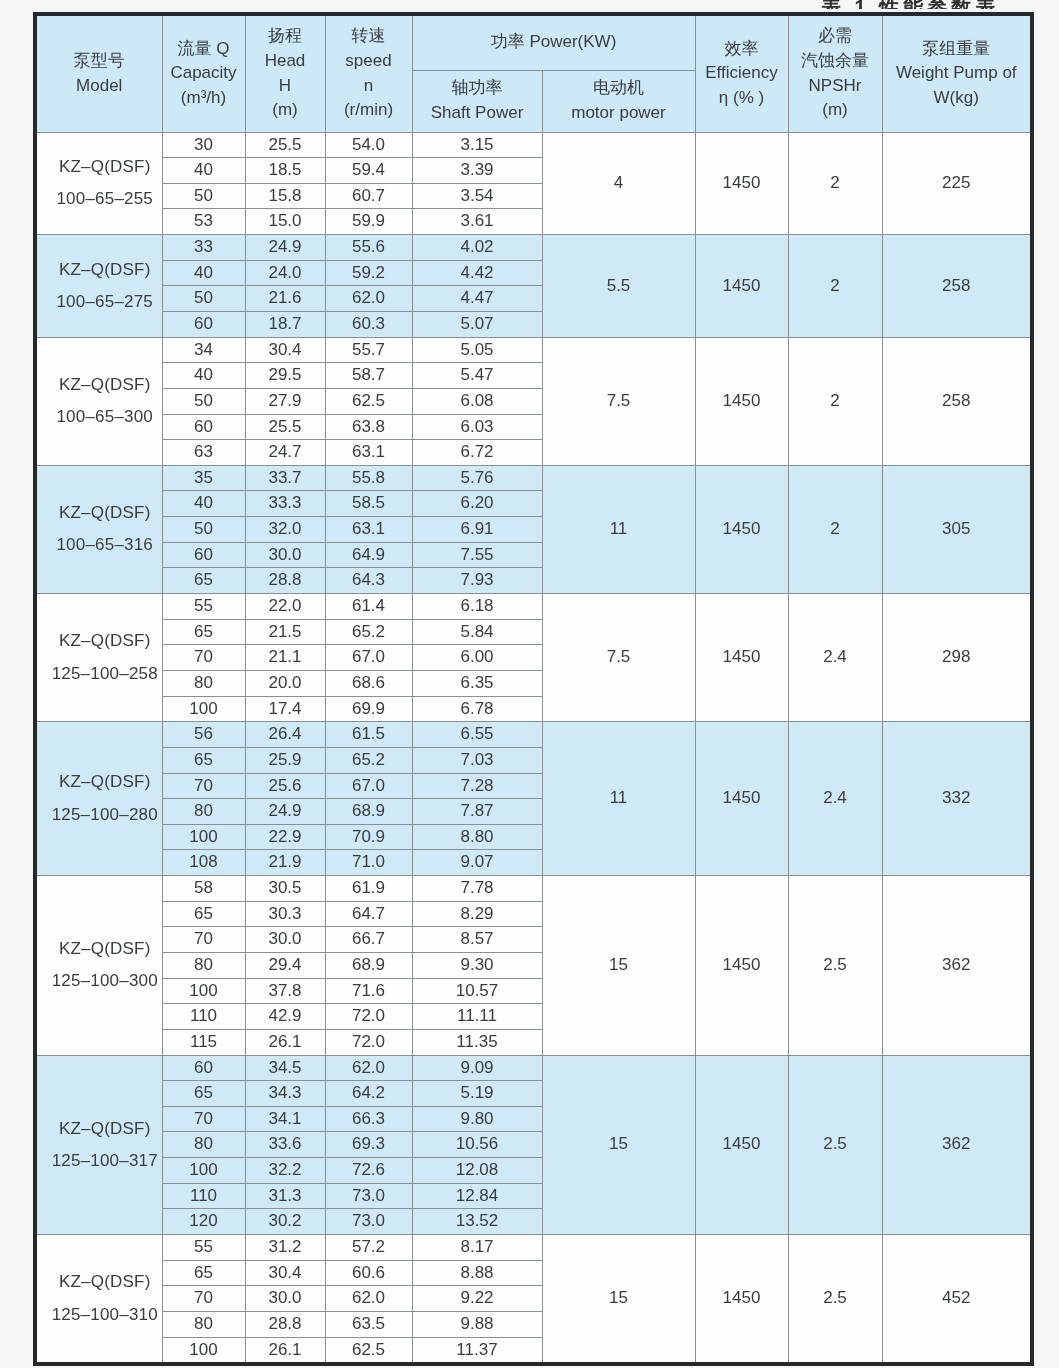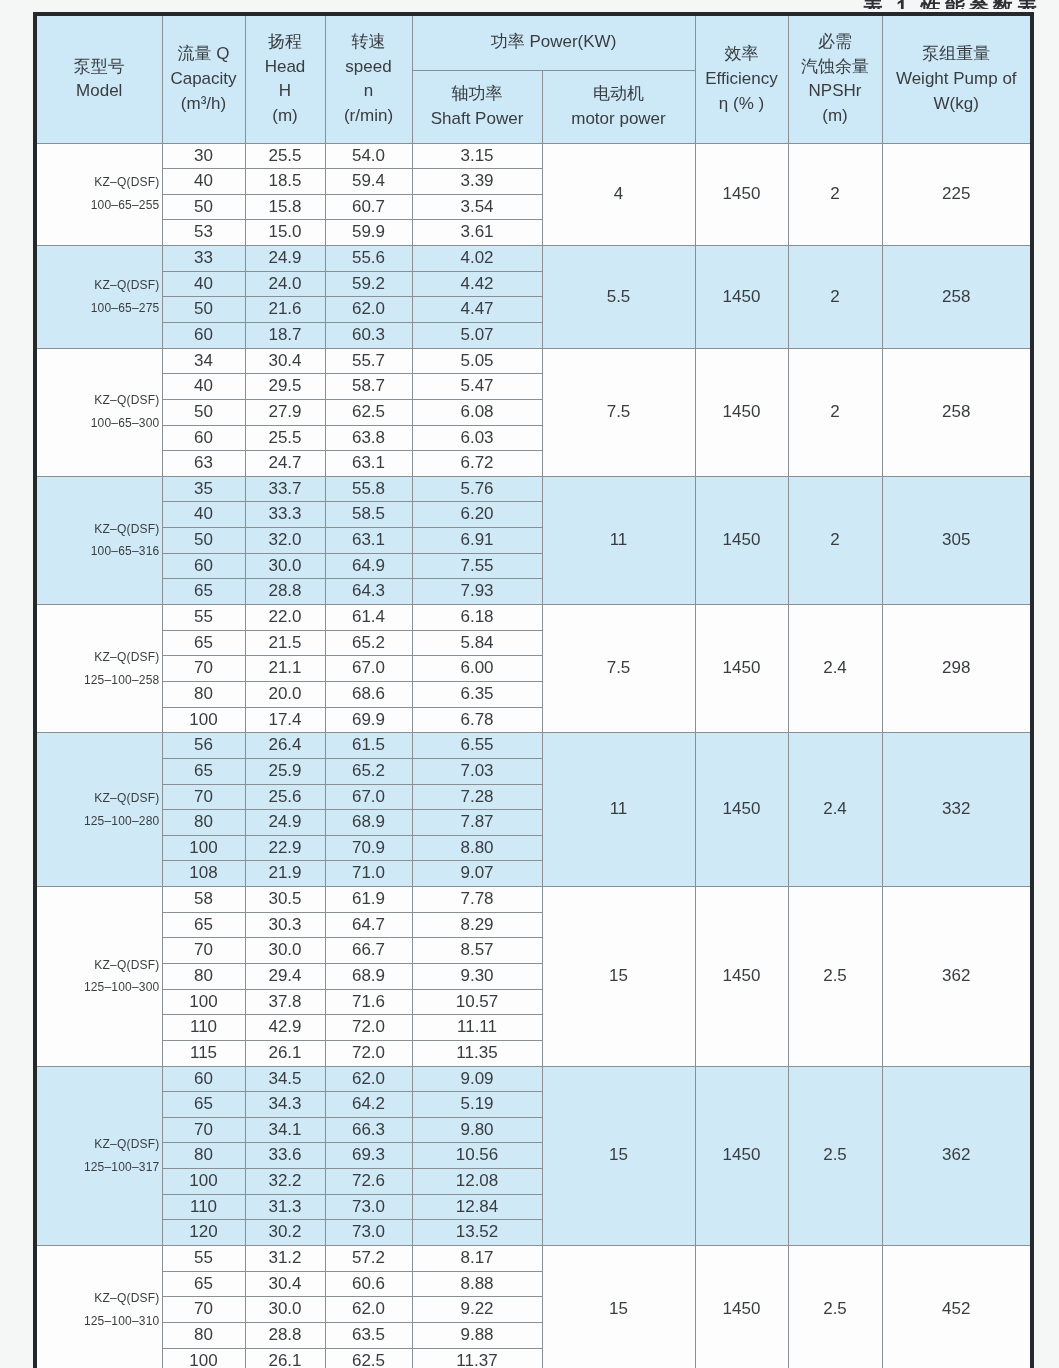--- a/index.html
+++ b/index.html
@@ -18,21 +18,21 @@
     font-family: "Liberation Sans", "DejaVu Sans", sans-serif;
     color: var(--text);
     position: relative;
     overflow: hidden;
   }
   .caption-clip {
     position: absolute;
     top: 0; right: 18px;
     height: 9px; width: 220px;
     overflow: hidden;
-    text-align: right;
+    text-align: left;
   }
   .caption-clip .caption-text {
     display: inline-block;
     margin-top: -16px;
     font-size: 20px;
     font-weight: bold;
     color: #2e3134;
     letter-spacing: 4px;
     white-space: nowrap;
   }
@@ -50,28 +50,28 @@
     text-align: center;
     vertical-align: middle;
     font-size: 17px;
     color: var(--text);
     font-weight: normal;
     white-space: pre-line;
     line-height: 1.45;
   }
   thead th { background: var(--header_bg); padding: 4px 2px; }
   thead tr.hdr-top th { height: 56px; }
-  thead tr.hdr-sub th { height: 73px; }
+  thead tr.hdr-sub th { height: 62px; }
   tbody td { height: 25.2px; padding: 0 2px; }
   tbody tr.band-blue td { background: var(--band_blue); }
   tbody tr.band-white td { background: var(--band_white); }
   td.model-cell {
-    text-align: right;
+    text-align: center;
     padding-left: 13px;
-    font-size: 12px;
+    font-size: 17px;
     letter-spacing: 0.2px;
     line-height: 1.9;
   }
 </style>
 </head>
 <body>
 
 <div class="caption-clip">
   <span class="caption-text">表 1 性能参数表</span>
 </div>

